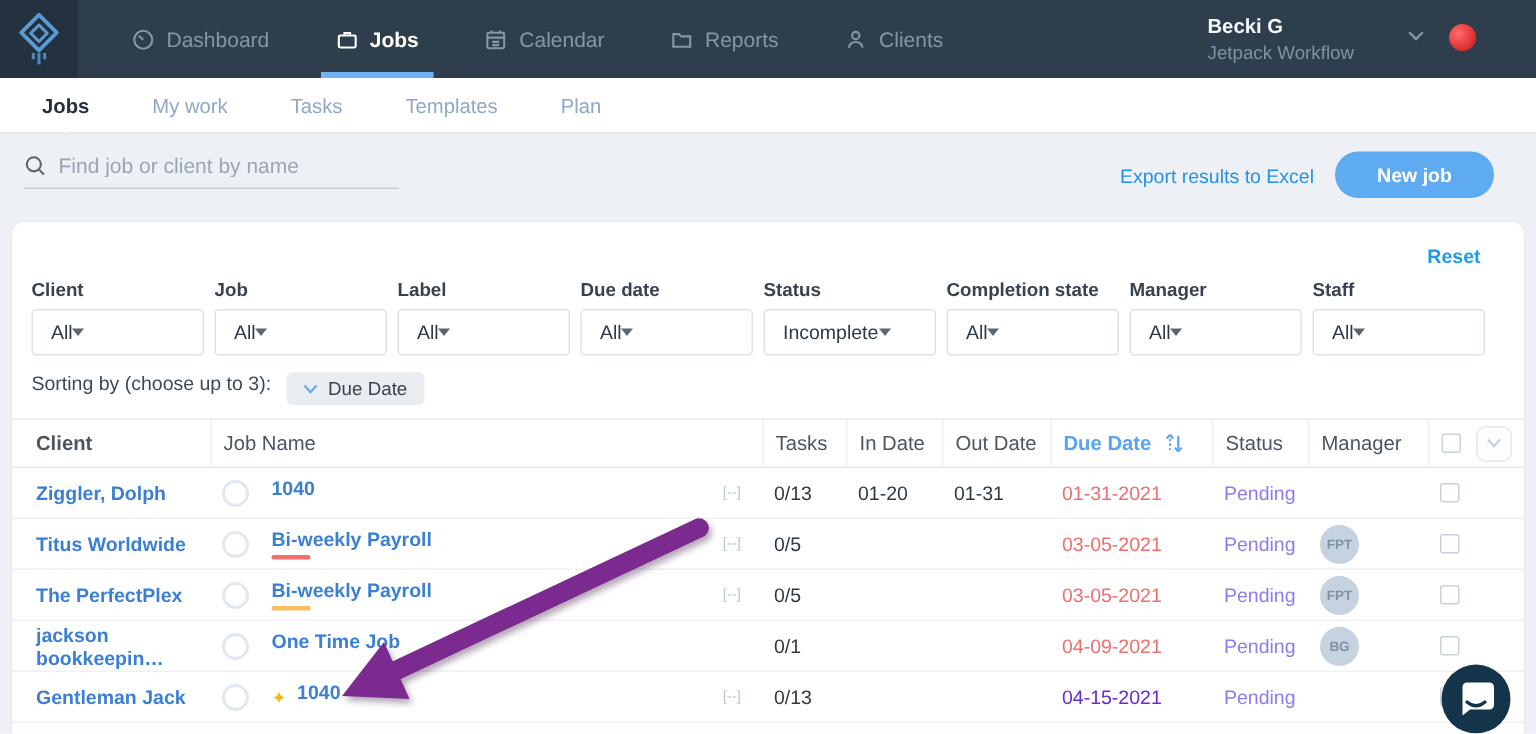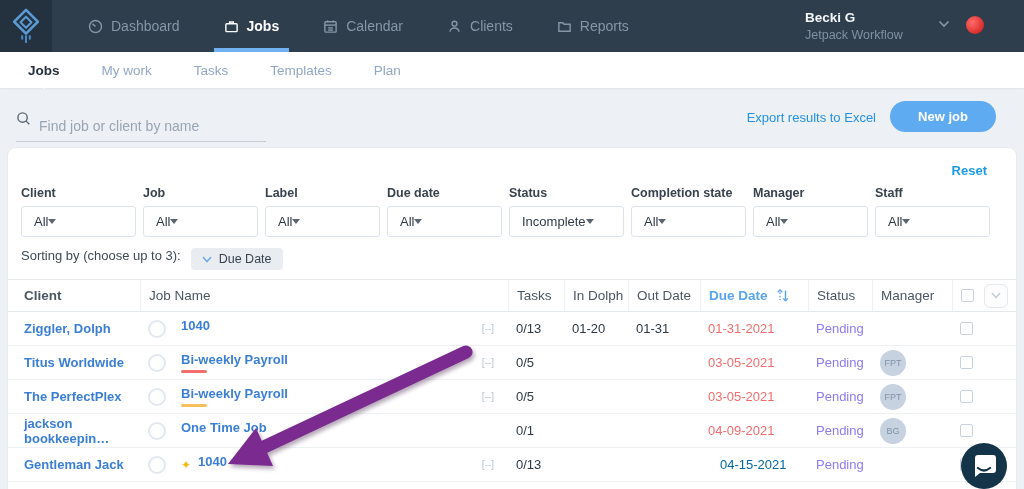--- a/index.html
+++ b/index.html
@@ -36,21 +36,21 @@
   .subtab.active::after { content:""; position:absolute; top:19px; left:50%;
       margin-left:-7px; border-left:7px solid transparent;
       border-right:7px solid transparent; border-top:7px solid #ffffff; }
 
   
   .search-wrap { position:absolute; left:16px; top:102px; width:250px;
                  border-bottom:1px solid #c5cdd7; display:flex;
                  align-items:center; gap:8px; padding-bottom:7px; }
   .search-input { border:none; outline:none; background:transparent;
                   font-size:14px; color:#3a4450; width:210px;
-                  font-family:"Liberation Sans", sans-serif;margin-top:16px; }
+                  font-family:"Liberation Sans", sans-serif; }
   .search-input::placeholder { color:#98a5b4; }
   .export-link { position:absolute; right:148px; top:110px; color:#2491e8;
                  font-size:13px; font-weight:400; cursor:pointer; }
   .newjob-btn { position:absolute; right:28px; top:101px; width:106px; height:31px;
                 background:#5fabf2; border:none; border-radius:16px; color:#fff;
                 font-size:13px; font-weight:700; cursor:pointer;
                 font-family:"Liberation Sans", sans-serif; }
 
   
   .card { position:absolute; left:8px; top:148px; width:1008px; height:360px;
@@ -98,21 +98,21 @@
   .label-bar { width:26px; height:3px; border-radius:2px; margin-top:3px;
                background:transparent; }
   .sparkle { color:#f5b913; font-size:12px; margin-right:7px; }
   .sparkle:empty, .bracket:empty { display:none; }
   .bracket { margin-left:auto; margin-right:14px; color:#b9c6d8; font-size:10px;
              letter-spacing:0; }
   .c-txt { font-size:13px; color:#2f3944; padding-left:8px; }
   .c-status { font-size:13px; color:#8d7bf0; padding-left:8px; }
   .c-mgr { padding-left:8px; }
   .avatar { width:26px; height:26px; border-radius:50%; background:#c6d2e0;
-            color:#8292a6; font-size:9px; font-weight:400; display:flex;
+            color:#8292a6; font-size:9px; font-weight:700; display:flex;
             align-items:center; justify-content:center; }
   .avatar:empty { display:none; }
   .c-sel { display:flex; align-items:center; gap:10px; padding-left:8px; }
   .cb { width:13px; height:13px; border:1.5px solid #c9d2dc; border-radius:2px;
         background:#fff; cursor:pointer; }
   .hdr-btn { width:24px; height:24px; border:1px solid #e4e9ee; border-radius:6px;
              display:flex; align-items:center; justify-content:center;
              cursor:pointer; background:#fdfdfe; }
 
   
@@ -155,30 +155,30 @@
           <line x1="2" y1="6.5" x2="14" y2="6.5"></line>
         <line x1="5" y1="1.5" x2="5" y2="3.5"></line>
           <line x1="11" y1="1.5" x2="11" y2="3.5"></line>
         <line x1="5.5" y1="9.5" x2="10.5" y2="9.5"></line>
           <line x1="5.5" y1="11.8" x2="10.5" y2="11.8"></line>
         </svg>
       <span>Calendar</span>
     </div>
     <div class="nav-item">
       <svg width="15" height="15" viewBox="0 0 16 16">
+        <path d="M2 4 h4.2 l1.4 1.6 H14 V13 H2 Z"></path>
+        </svg>
+      <span>Reports</span>
+    </div>
+    <div class="nav-item">
+      <svg width="15" height="15" viewBox="0 0 16 16">
         <circle cx="8" cy="5" r="2.6"></circle>
           <path d="M3.2 13.6 a4.8 4 0 0 1 9.6 0"></path>
         </svg>
       <span>Clients</span>
-    </div>
-    <div class="nav-item">
-      <svg width="15" height="15" viewBox="0 0 16 16">
-        <path d="M2 4 h4.2 l1.4 1.6 H14 V13 H2 Z"></path>
-        </svg>
-      <span>Reports</span>
     </div>
   </div>
   <div class="user-block">
     <div class="user-name">Becki G</div>
     <div class="user-org">Jetpack Workflow</div>
   </div>
   <svg class="user-chevron" width="12" height="8" viewBox="0 0 12 8">
     <polyline points="1.5,1.5 6,6 10.5,1.5" fill="none" stroke="#8496a8" stroke-width="1.6"></polyline>
     </svg>
   <div class="rec-dot"></div>
@@ -272,21 +272,21 @@
         </svg>
       <span>Due Date</span>
     </span>
   </div>
 
   <div class="tbl">
     <div class="trow thead">
       <div class="c-client">Client</div>
       <div>Job Name</div>
       <div>Tasks</div>
-      <div>In Dolph</div>
+      <div>In Date</div>
       <div>Out Date</div>
       <div class="th-due">
         <span>Due Date</span>
         <svg width="13" height="13" viewBox="0 0 13 13">
           <line x1="4" y1="3.5" x2="4" y2="11" stroke="#58a4f1" stroke-width="1.4" stroke-dasharray="1.6,1.6"></line>
           <path d="M4 0.8 L1.8 3.4 M4 0.8 L6.2 3.4" fill="none" stroke="#58a4f1" stroke-width="1.4"></path>
           <line x1="9.5" y1="1.5" x2="9.5" y2="10.5" stroke="#58a4f1" stroke-width="1.4"></line>
           <path d="M9.5 12 L7.3 9.4 M9.5 12 L11.7 9.4" fill="none" stroke="#58a4f1" stroke-width="1.4"></path>
           </svg>
       </div>
@@ -404,21 +404,21 @@
         <span class="sparkle">✦</span>
         <span class="job-wrap">
             <span class="job-name">1040</span>
           <span class="label-bar"></span>
           </span>
         <span class="bracket">[--]</span>
       </div>
       <div class="c-txt">0/13</div>
       <div class="c-txt"></div>
       <div class="c-txt"></div>
-      <div class="c-txt" style="color: #0369a1; margin-left: 12px;">04-15-2021</div>
+      <div class="c-txt" style="color: #6d28d9;">04-15-2021</div>
       <div class="c-status">Pending</div>
       <div class="c-mgr">
         </div>
       <div class="c-sel">
           <span class="cb"></span>
         </div>
     </div>
   </div>
 </div>
 

